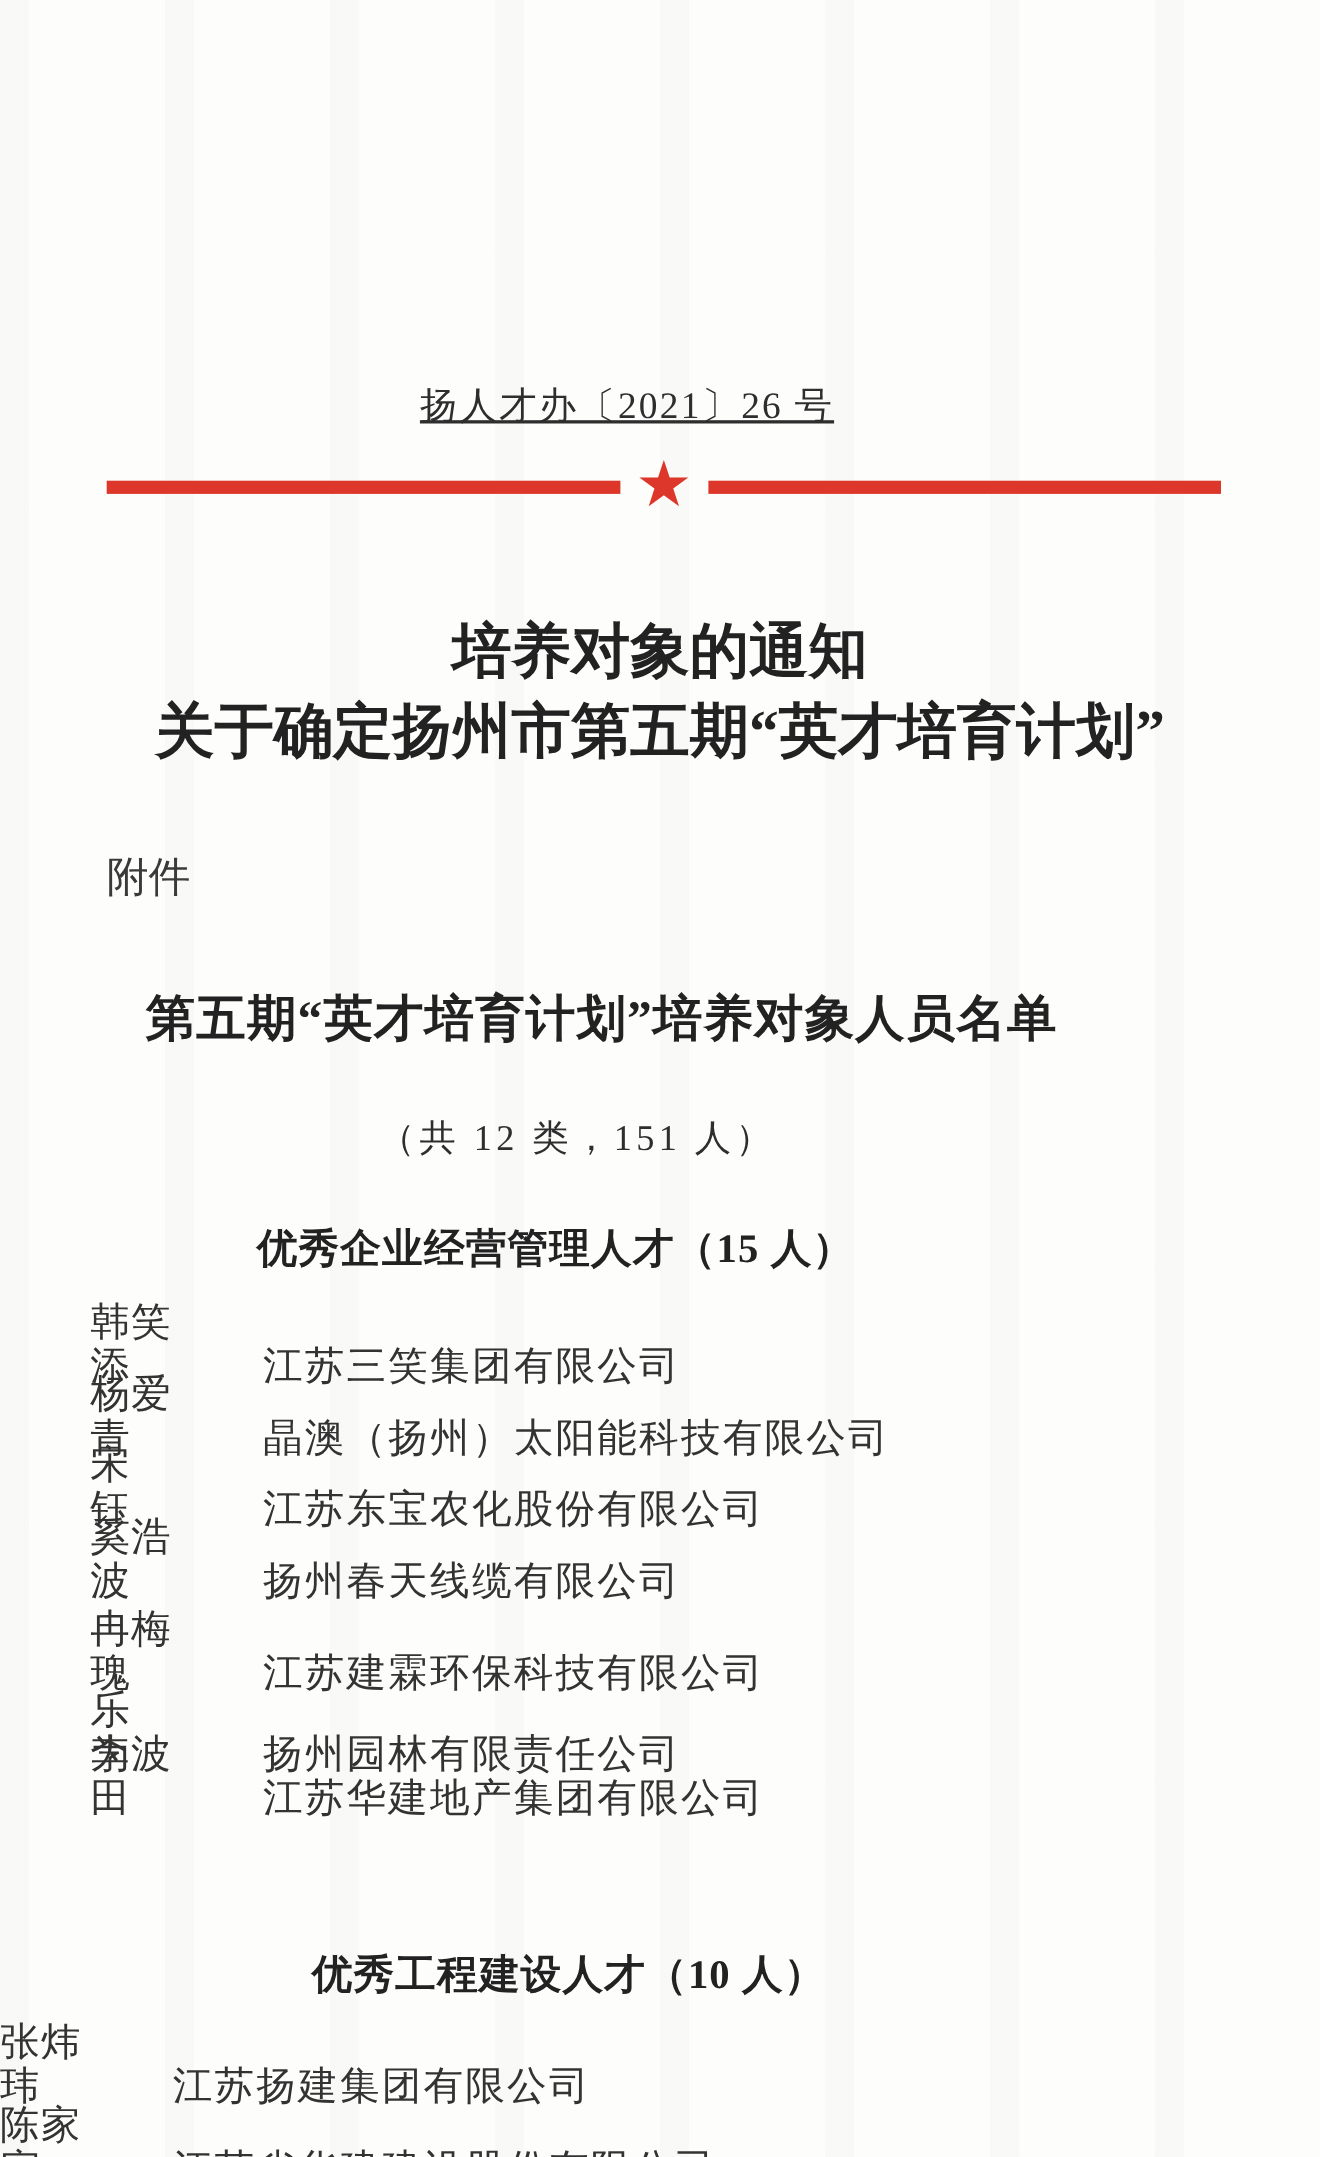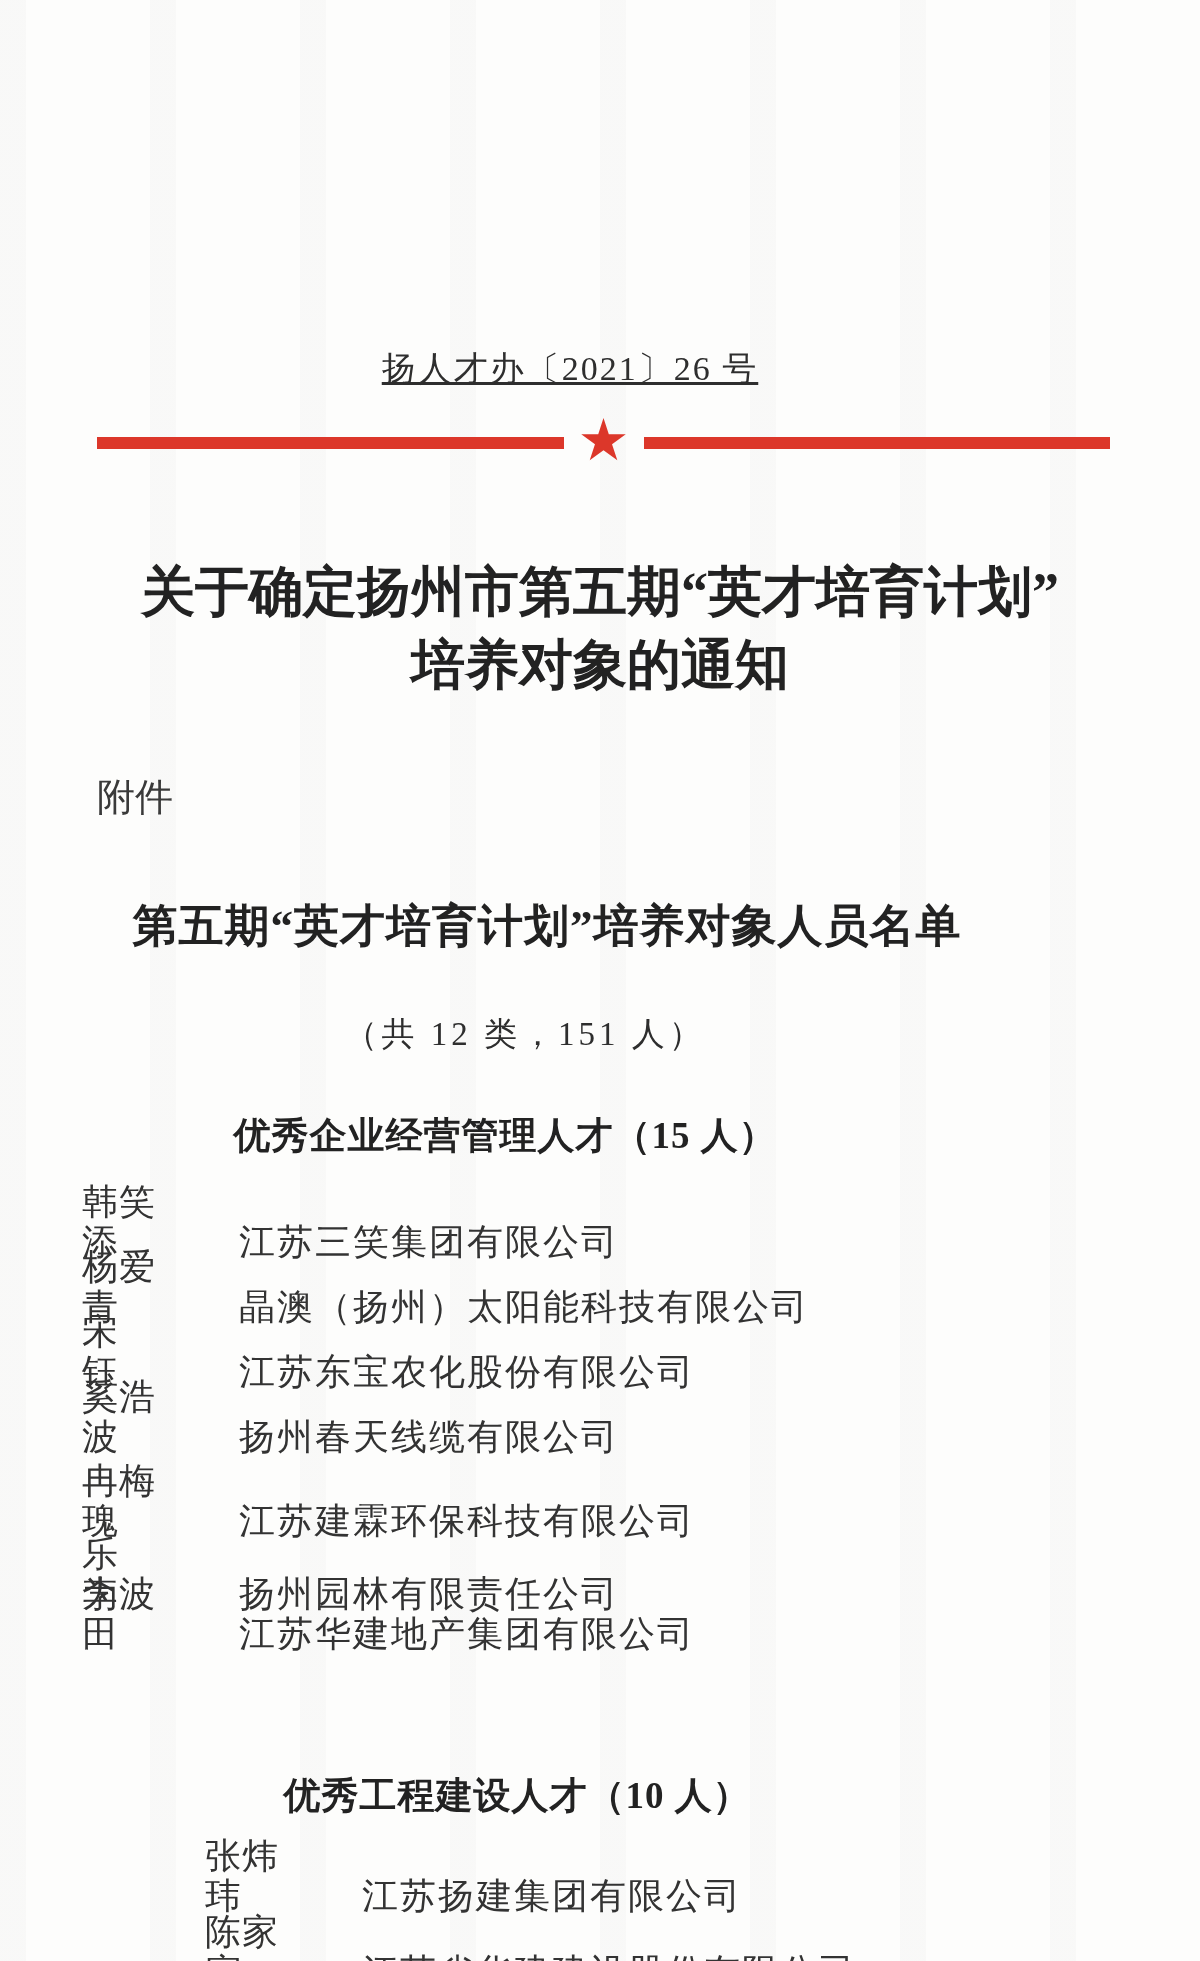--- a/index.html
+++ b/index.html
@@ -47,21 +47,21 @@
   
   .section{position:absolute;left:0;width:100%;}
   .section.s1{top:1116px;}
   .section.s2{top:1776px;}
   .sec-heading{height:40px;line-height:40px;text-align:center;}
   .sec-heading span{display:inline-block;font-size:37px;font-weight:bold;color:#222;letter-spacing:1px;}
   .s1 .sec-heading span{transform:translateX(-95px);}
   .s2 .sec-heading span{transform:translateX(-83px);}
   .row{height:40px;line-height:40px;font-size:36px;color:#333;}
   .s1 .row{padding-left:82px;}
-  .s2 .row{padding-left:205px;}
+  .s2 .row{}
   .row .name{display:inline-block;width:108px;letter-spacing:1px;}
   .row .company{display:inline-block;margin-left:40px;letter-spacing:2px;}
   .mt26{margin-top:26px;} .mt25{margin-top:25px;} .mt48{margin-top:44px;}
   .mt33{margin-top:33px;} .mt32{} .mt20{margin-top:20px;} .mt36{margin-top:36px;}
 </style>
 </head>
 <body>
 
 <div class="page">
 
@@ -70,22 +70,22 @@
     <span>扬人才办〔2021〕26 号</span>
   </div>
 
   <div class="rule">
     <div class="seg"></div>
     <div class="star">★</div>
     <div class="seg"></div>
   </div>
 
   <div class="title">
+    <div>培养对象的通知</div>
     <div>关于确定扬州市第五期“英才培育计划”</div>
-    <div>培养对象的通知</div>
   </div>
 
   <div class="attachment">附件</div>
 
   <div class="list-title">
     <span>第五期“英才培育计划”培养对象人员名单</span>
   </div>
 
   <div class="list-subtitle">
     <span>（共 12 类，151 人）</span>

